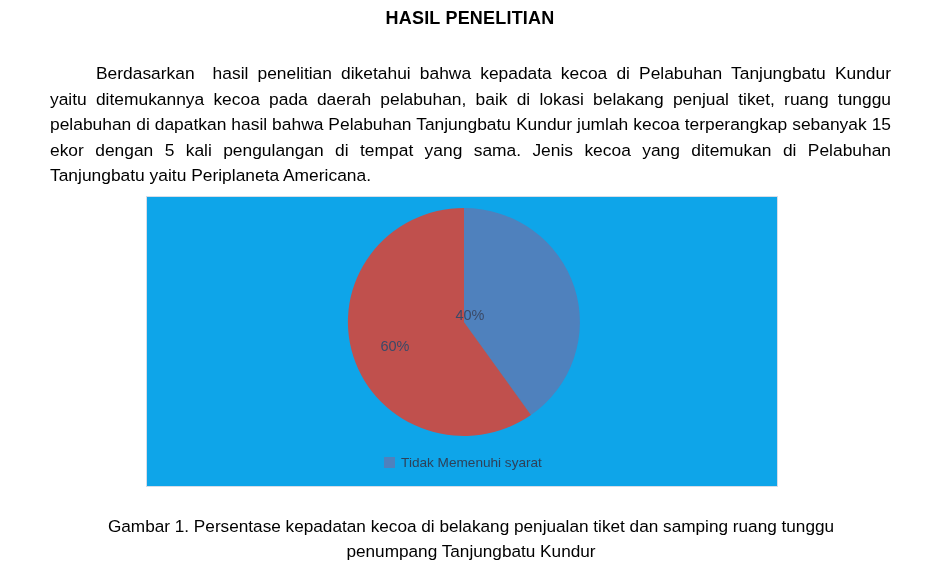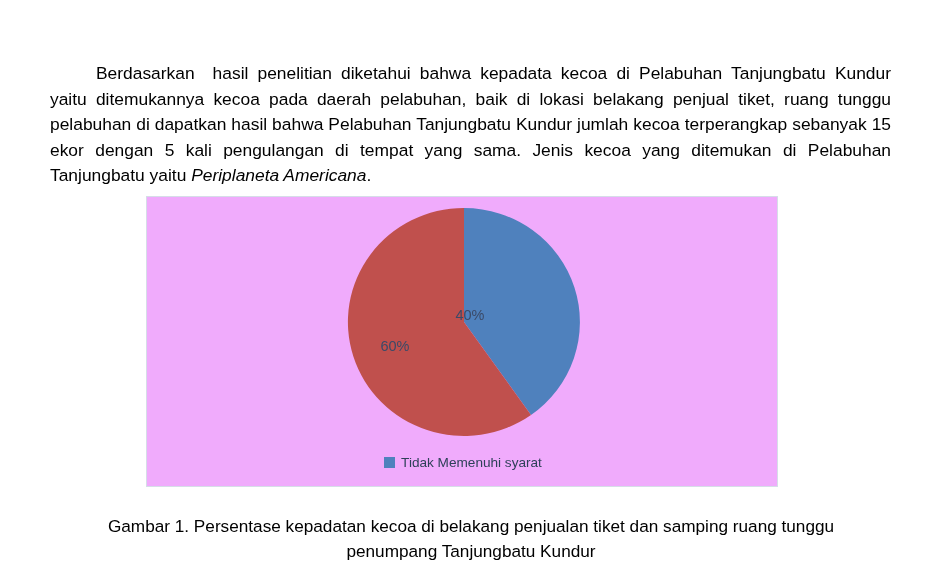--- a/index.html
+++ b/index.html
@@ -50,33 +50,32 @@
   }
   .body-paragraph .indent {
     display: inline-block;
     width: 46px;
   }
   .body-paragraph .gap {
     display: inline-block;
     width: 18px;
   }
   .sci-name {
-    font-style: italic;
     margin-top: 28px;
   }
 
   
   .chart-frame {
     position: absolute;
     left: 146px;
     top: 196px;
     width: 632px;
     height: 291px;
     border: 1px solid #D6DDE8;
-    background: #f0abfc;
+    background: #0ea5e9;
     box-sizing: border-box;
     padding-left: 15px;
   }
 
   .chart-plot {
     position: absolute;
     left: 0;
     top: 0;
     width: 632px;
     height: 245px;
@@ -135,20 +134,21 @@
     line-height: 25px;
     color: #000000;
     margin-top: 8px;
   }
 </style>
 </head>
 <body>
 
 <div class="page">
 
+  <div class="section-heading">HASIL PENELITIAN</div>
 
   <p class="body-paragraph">
     <span class="indent"></span><span>Berdasarkan</span><span class="gap"></span><span>hasil penelitian diketahui bahwa kepadata kecoa di Pelabuhan Tanjungbatu Kundur yaitu ditemukannya kecoa pada daerah pelabuhan, baik di lokasi belakang penjual tiket, ruang tunggu pelabuhan di dapatkan hasil bahwa Pelabuhan Tanjungbatu Kundur jumlah kecoa terperangkap sebanyak 15 ekor dengan 5 kali pengulangan di tempat yang sama. Jenis kecoa yang ditemukan di Pelabuhan Tanjungbatu yaitu </span><span class="sci-name">Periplaneta Americana</span><span>.</span>
   </p>
 
   <div class="chart-frame">
 
     <div class="chart-plot">
       <svg class="pie-svg" viewBox="0 0 232 228">
 

